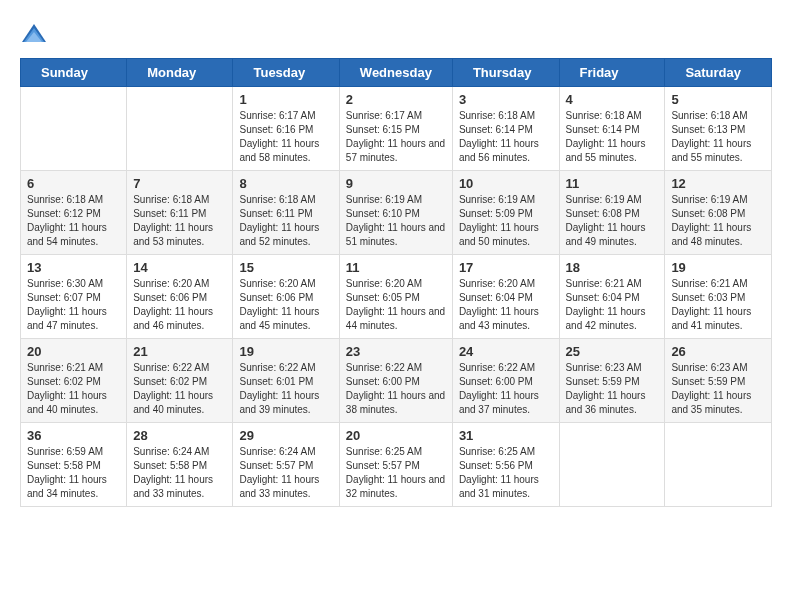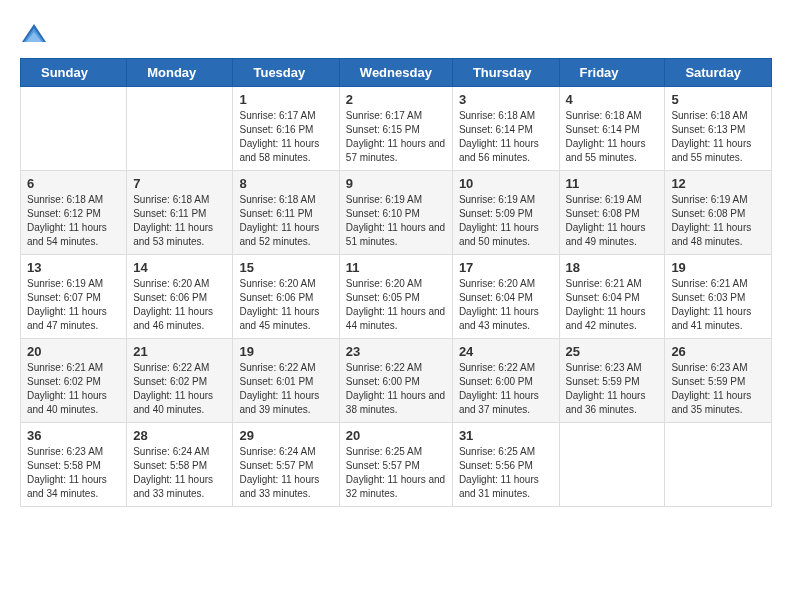--- a/index.html
+++ b/index.html
@@ -203,21 +203,21 @@
         <td>
           <span class="day-number">12</span>
           <div class="day-detail">Sunrise: 6:19 AM
 Sunset: 6:08 PM
 Daylight: 11 hours and 48 minutes.</div>
         </td>
       </tr>
       <tr>
         <td>
           <span class="day-number">13</span>
-          <div class="day-detail">Sunrise: 6:19 AM
+          <div class="day-detail">Sunrise: 6:30 AM
 Sunset: 6:07 PM
 Daylight: 11 hours and 47 minutes.</div>
         </td>
         <td>
           <span class="day-number">14</span>
           <div class="day-detail">Sunrise: 6:20 AM
 Sunset: 6:06 PM
 Daylight: 11 hours and 46 minutes.</div>
         </td>
         <td>
@@ -291,21 +291,21 @@
         <td>
           <span class="day-number">26</span>
           <div class="day-detail">Sunrise: 6:23 AM
 Sunset: 5:59 PM
 Daylight: 11 hours and 35 minutes.</div>
         </td>
       </tr>
       <tr>
         <td>
           <span class="day-number">36</span>
-          <div class="day-detail">Sunrise: 6:23 AM
+          <div class="day-detail">Sunrise: 6:59 AM
 Sunset: 5:58 PM
 Daylight: 11 hours and 34 minutes.</div>
         </td>
         <td>
           <span class="day-number">28</span>
           <div class="day-detail">Sunrise: 6:24 AM
 Sunset: 5:58 PM
 Daylight: 11 hours and 33 minutes.</div>
         </td>
         <td>

